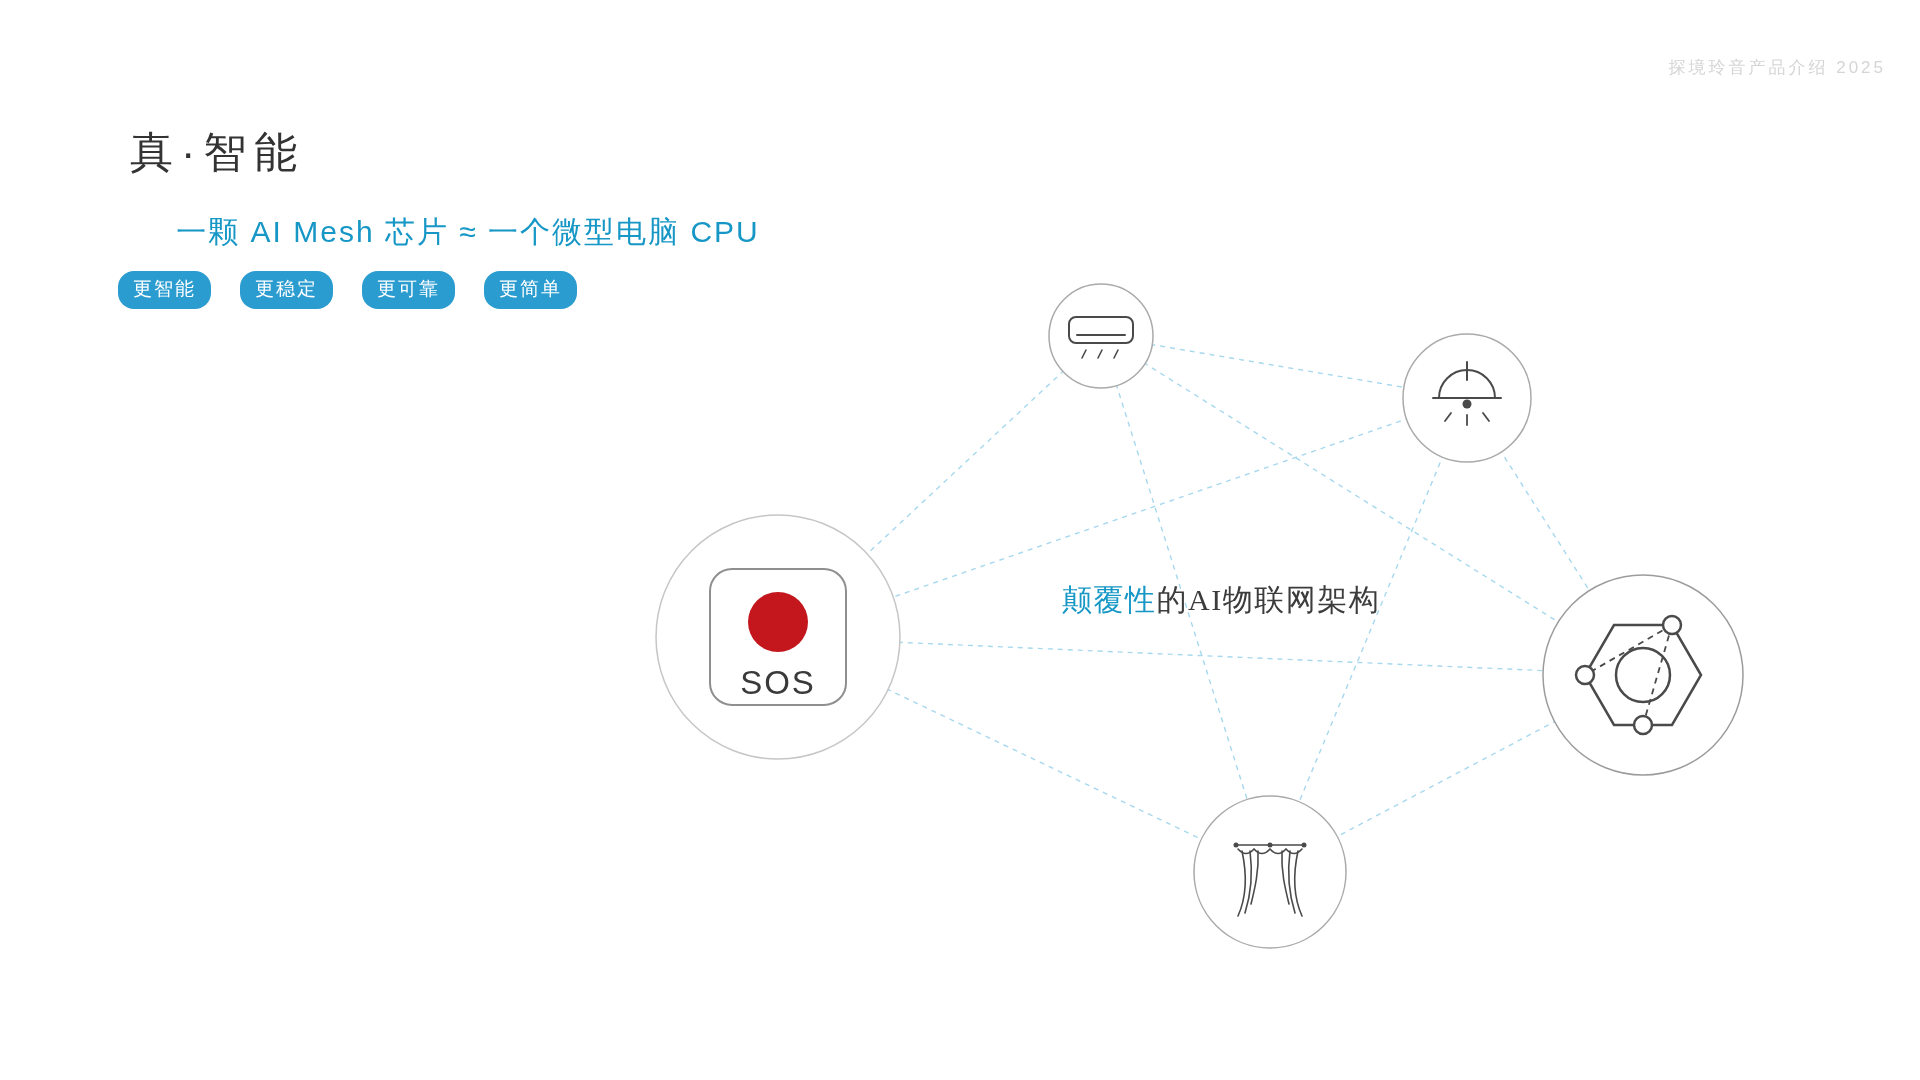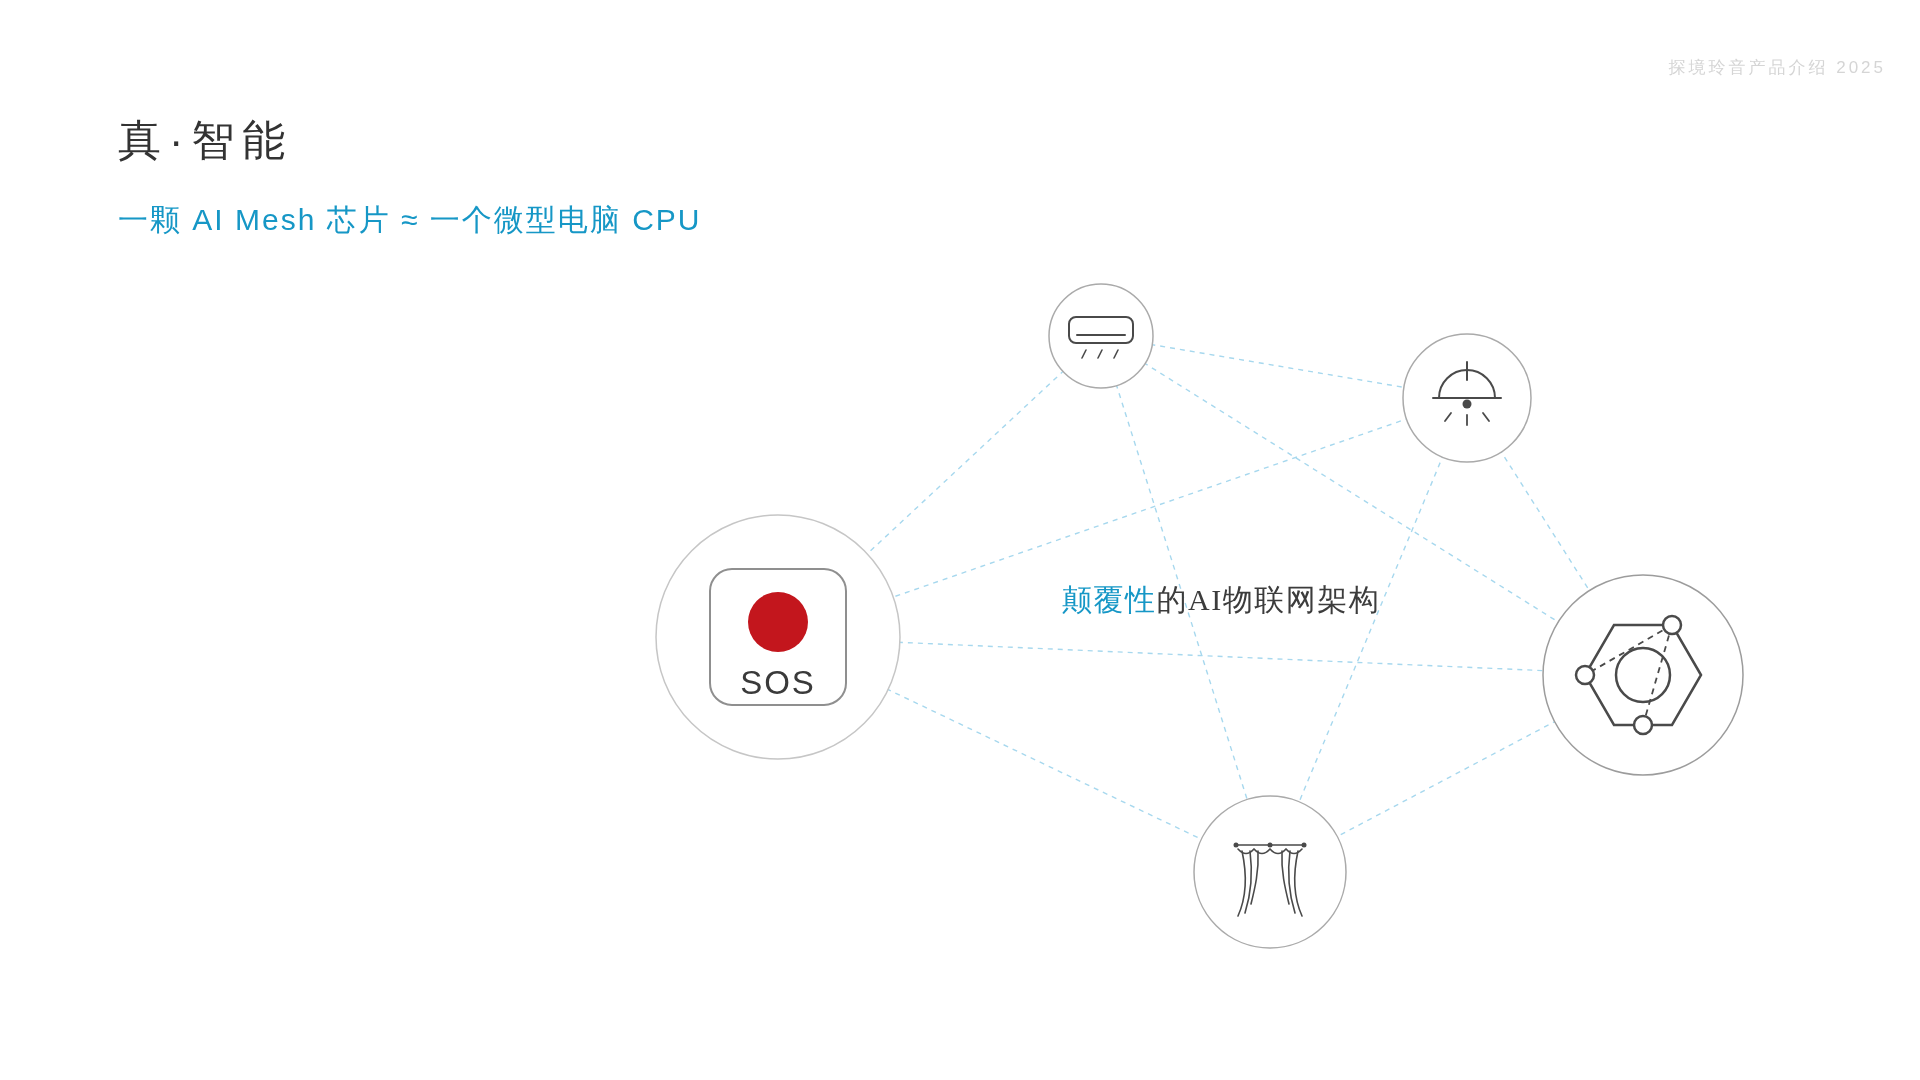--- a/index.html
+++ b/index.html
@@ -19,32 +19,33 @@
     letter-spacing: 3px;
     color: #d5d5d5;
   }
   .left-block {
     position: absolute;
     left: 118px;
     top: 112px;
     width: 700px;
   }
   .page-title {
-    margin: 0;
+    margin: 12px;
     font-size: 43px;
     font-weight: 500;
     letter-spacing: 8px;
     color: #333333;
   }
   .subtitle {
     margin-top: 30px;
     font-size: 30px;
     font-weight: 500;
     letter-spacing: 2px;
     color: #1697c6;
+    text-align: center;
   }
   .paragraph {
     margin-top: 26px;
     width: 672px;
     font-size: 21px;
     line-height: 44px;
     letter-spacing: 2.5px;
     color: #9d9d9d;
   }
   .badges {
@@ -85,20 +86,26 @@
 </head>
 <body>
 
 <div class="slide">
 
   <div class="header-meta">探境玲音产品介绍  2025</div>
 
   <div class="left-block">
     <h1 class="page-title">真·智能</h1>
     <div class="subtitle">一颗 AI Mesh 芯片 ≈ 一个微型电脑 CPU</div>
+    <div class="badges">
+      <span class="badge">更智能</span>
+      <span class="badge">更稳定</span>
+      <span class="badge">更可靠</span>
+      <span class="badge">更简单</span>
+    </div>
   </div>
 
   <svg class="diagram" viewBox="0 0 1920 1080">
 
     <g stroke="#a7d8ee" stroke-width="1.4" stroke-dasharray="5 5" fill="none">
       <line x1="1101" y1="336" x2="1467" y2="398"></line>
       <line x1="1101" y1="336" x2="778" y2="637"></line>
       <line x1="1101" y1="336" x2="1270" y2="872"></line>
       <line x1="1101" y1="336" x2="1643" y2="675"></line>
       <line x1="1467" y1="398" x2="778" y2="637"></line>

